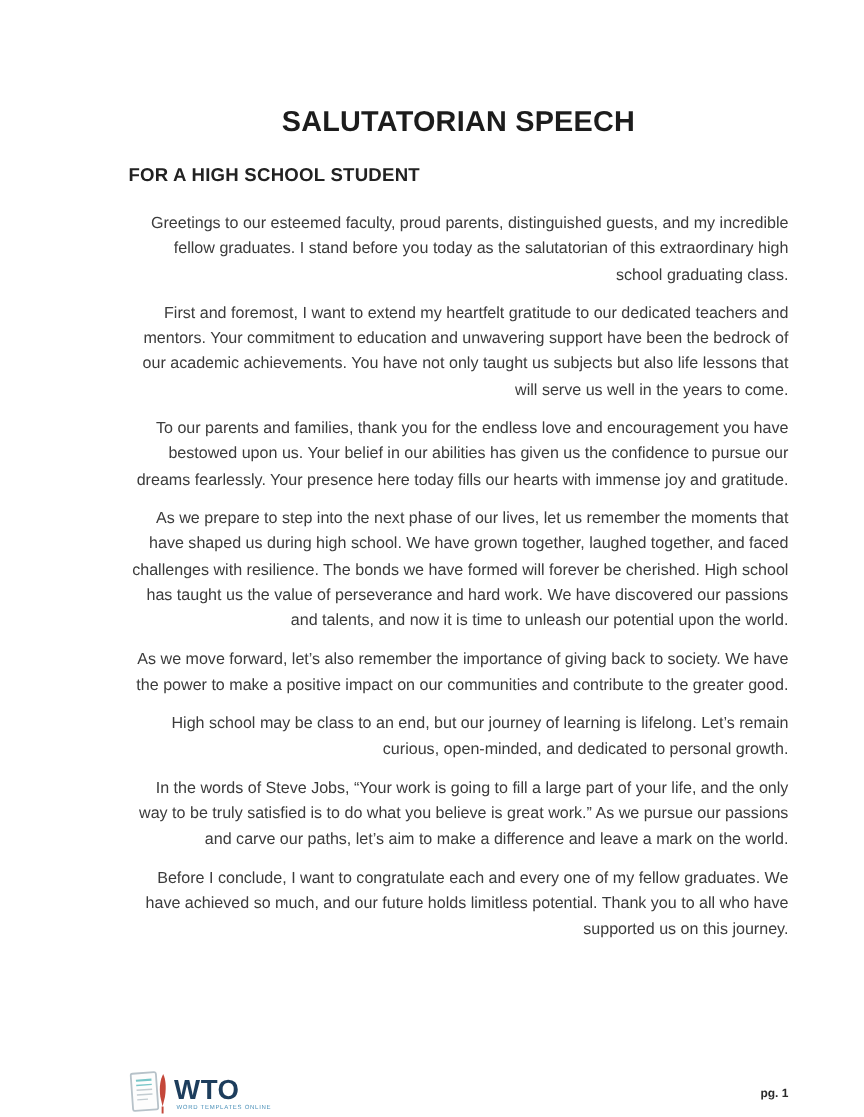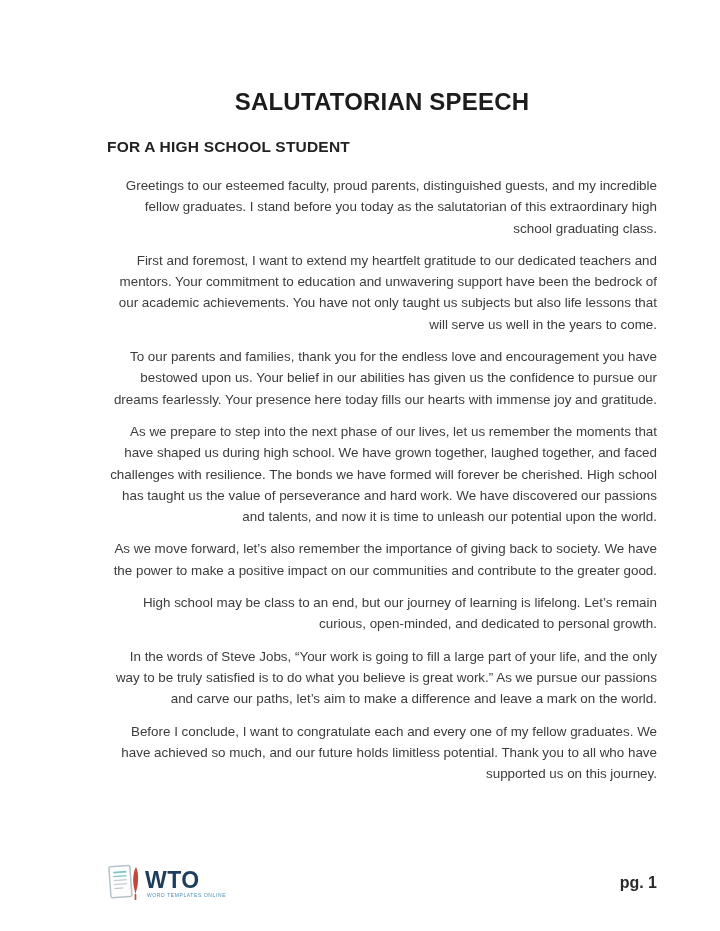--- a/index.html
+++ b/index.html
@@ -34,21 +34,21 @@
   }
   .doc-body p {
     font-size: 13.4px;
     line-height: 21.3px;
     color: #3c3c3c;
     margin-bottom: 11px;
     text-align: right;
   }
   .footer {
     position: absolute;
-    left: 63px; right: 63px; top: 862px;
+    left: 63px; right: 63px; top: 890px;
     display: flex;
     justify-content: space-between;
     align-items: center;
   }
   .logo {
     display: flex;
     align-items: center;
     gap: 2px;
   }
   .logo-icon { display: block; }
@@ -61,21 +61,21 @@
   }
   .logo-tagline {
     font-size: 5px;
     letter-spacing: 0.6px;
     color: #4a90b8;
     text-transform: uppercase;
     margin-top: 1px;
     padding-left: 2px;
   }
   .page-number {
-    font-size: 16px;
+    font-size: 10px;
     font-weight: 700;
     color: #2a2a2a;
   }
 </style>
 </head>
 <body>
 
 <div class="page">
 
   <h1 class="doc-title">SALUTATORIAN SPEECH</h1>

